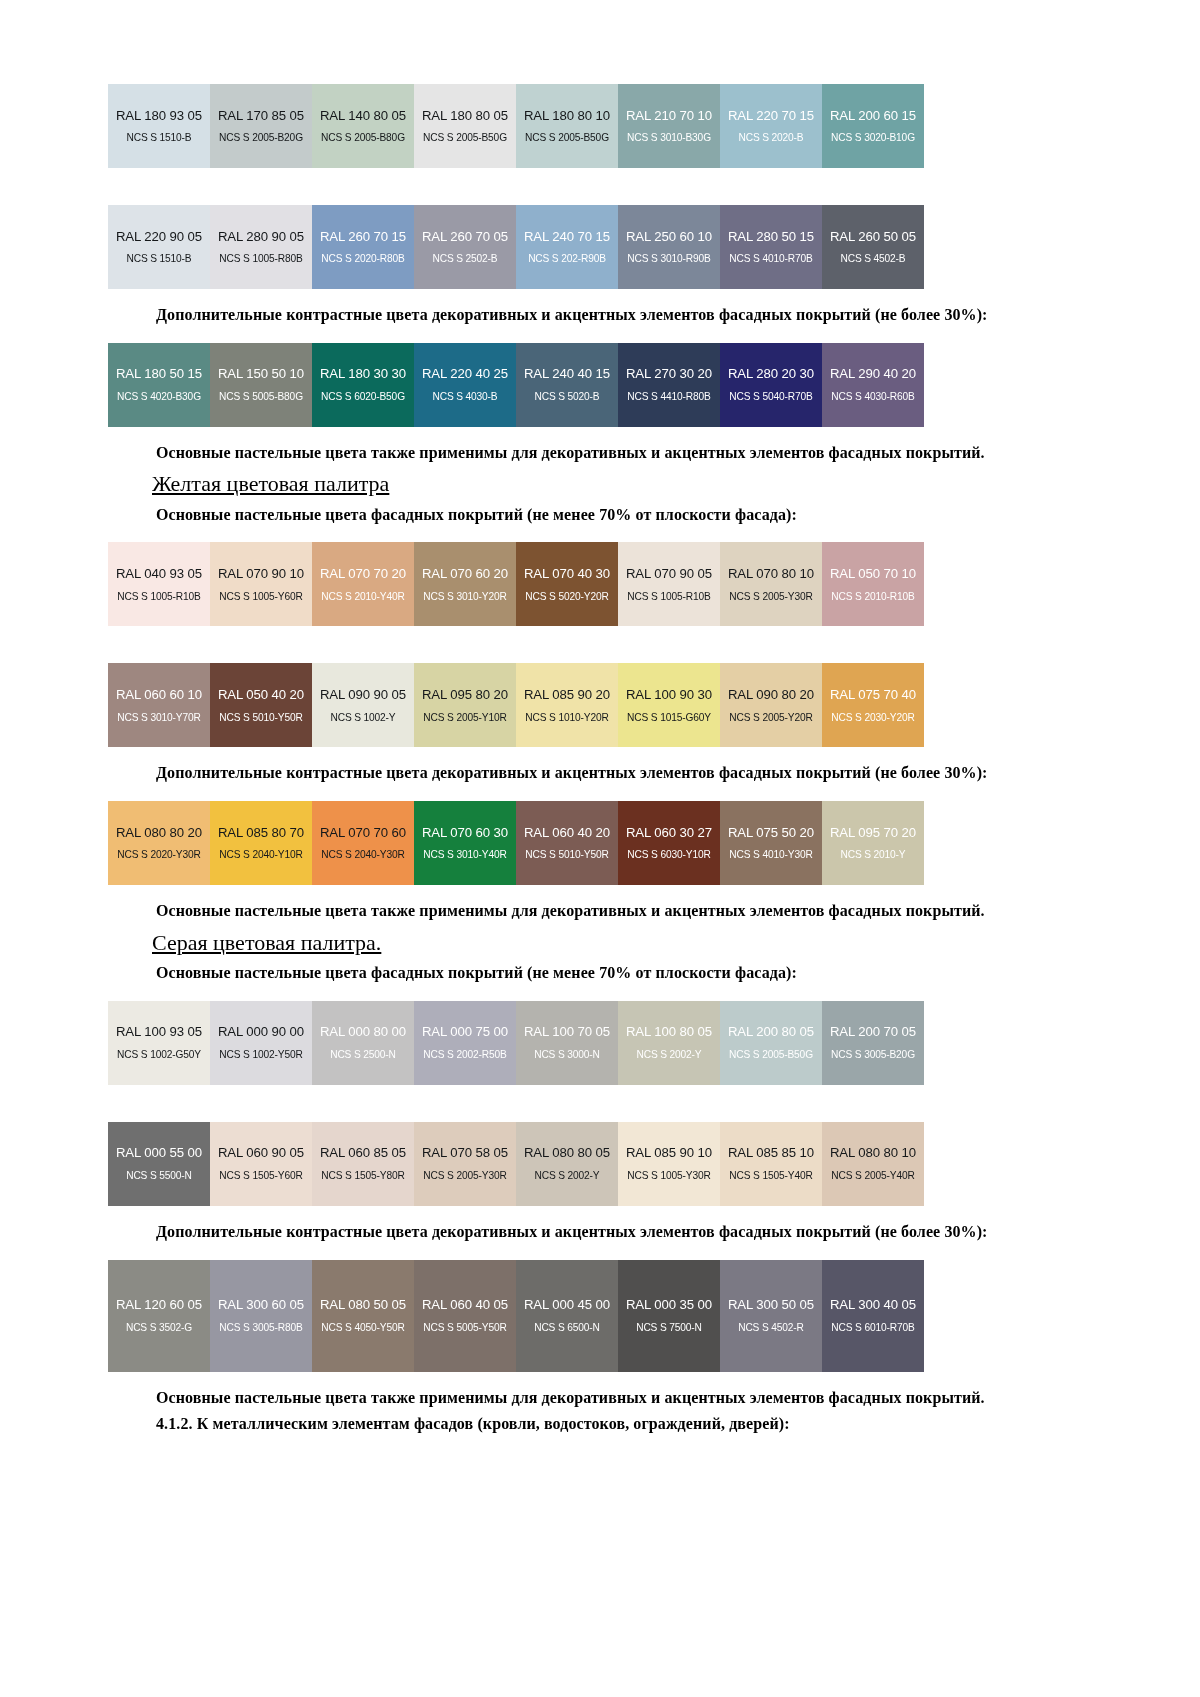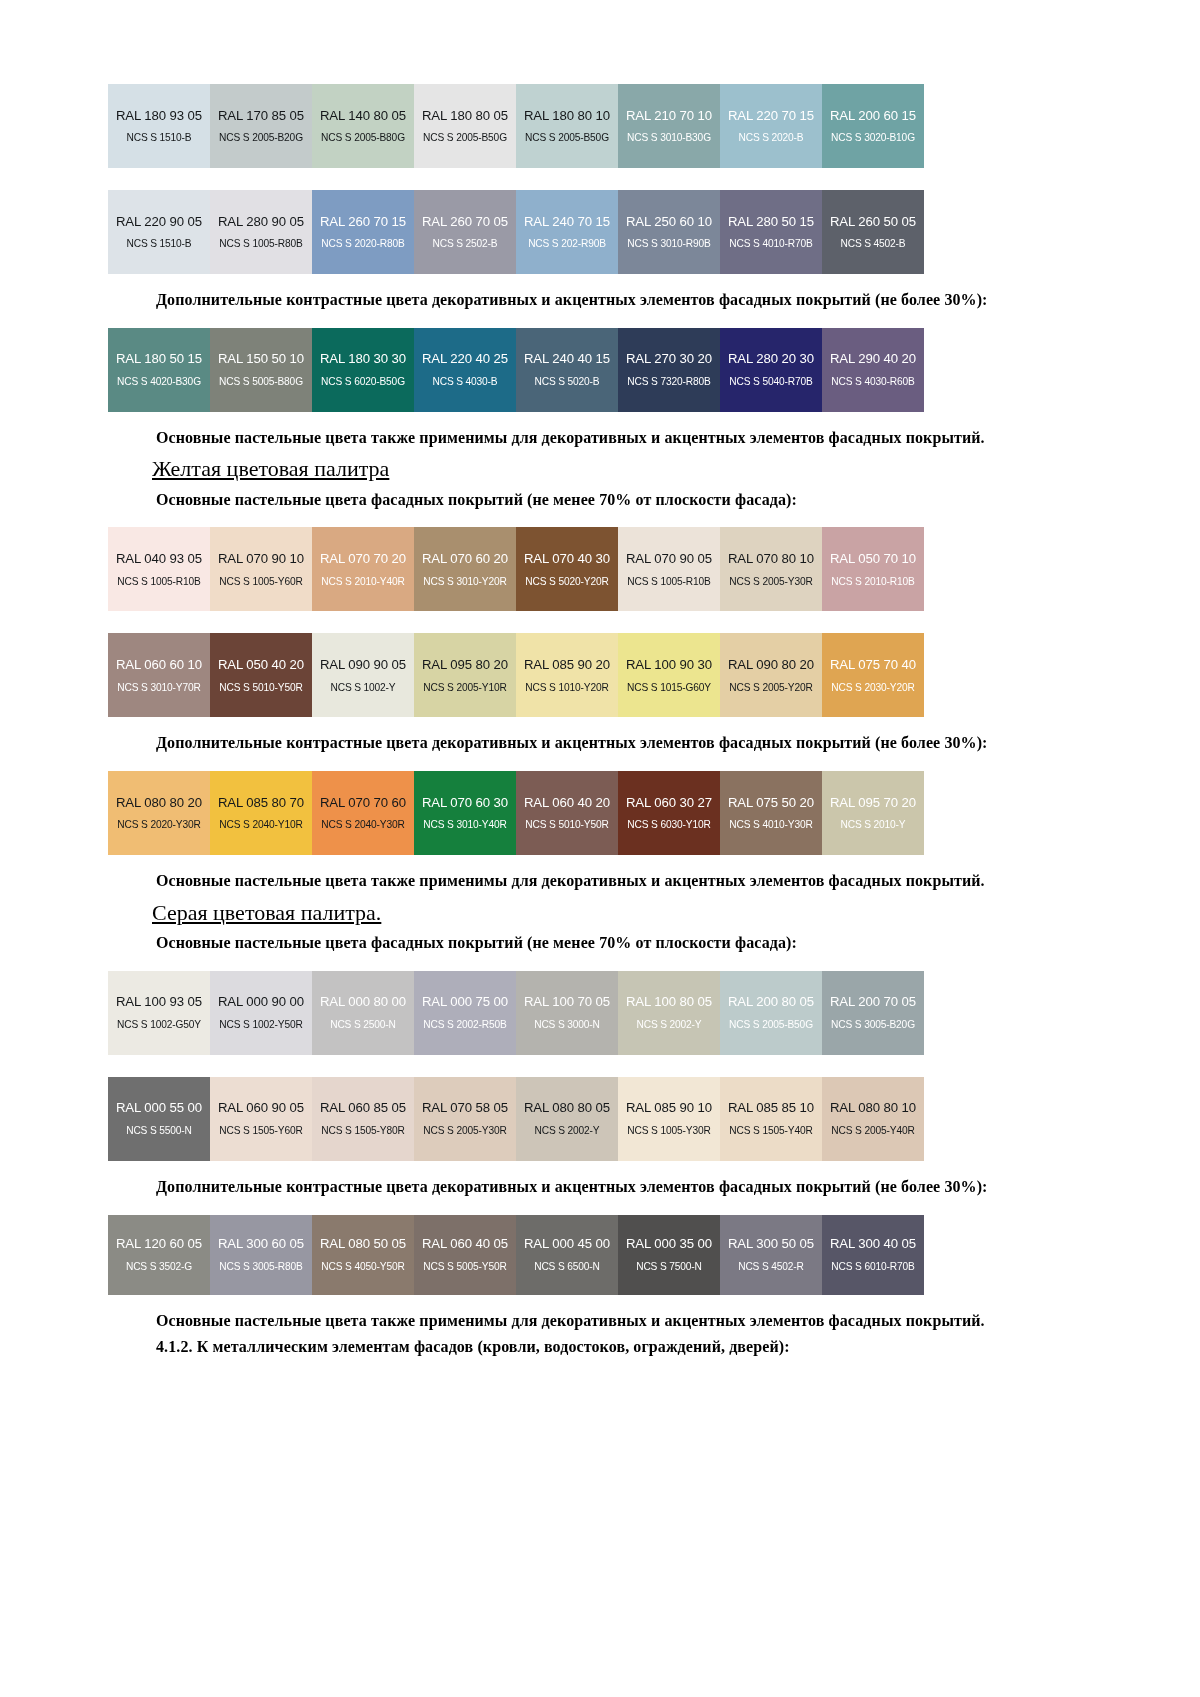--- a/index.html
+++ b/index.html
@@ -55,35 +55,35 @@
     text-decoration: underline;
   }
 
   
   .swatch-row {
     display: flex;
     margin: 0;
   }
   .swatch-row.r-top { margin-top: 0; }
   .swatch-row.gap-sm { margin-top: 16px; }
-  .swatch-row.gap-md { margin-top: 22px; }
+  .swatch-row.gap-md { margin-top: 37px; }
 
   .swatch {
     position: relative;
     width: 102px;
     height: 84px;
     box-sizing: border-box;
     display: flex;
     flex-direction: column;
     justify-content: center;
     align-items: center;
     font-family: "Liberation Sans", sans-serif;
     overflow: hidden;
   }
-  .swatch.tall { height: 80px; }
+  .swatch.tall { height: 112px; }
   .swatch .ral {
     font-size: 13.2px;
     font-weight: 400;
     letter-spacing: -0.1px;
     line-height: 1.1;
     white-space: nowrap;
     margin-bottom: 9px;
   }
   .swatch .ncs {
     font-size: 10.2px;
@@ -192,21 +192,21 @@
         <div class="swatch dark" style="background:#1d6b88">
           <div class="ral">RAL 220 40 25</div>
           <div class="ncs">NCS S 4030-B</div>
         </div>
         <div class="swatch dark" style="background:#4a6578">
           <div class="ral">RAL 240 40 15</div>
           <div class="ncs">NCS S 5020-B</div>
         </div>
         <div class="swatch dark" style="background:#2e3c58">
           <div class="ral">RAL 270 30 20</div>
-          <div class="ncs">NCS S 7320-R80B</div>
+          <div class="ncs">NCS S 4410-R80B</div>
         </div>
         <div class="swatch dark" style="background:#26256b">
           <div class="ral">RAL 280 20 30</div>
           <div class="ncs">NCS S 5040-R70B</div>
         </div>
         <div class="swatch dark" style="background:#6a5d80">
           <div class="ral">RAL 290 40 20</div>
           <div class="ncs">NCS S 4030-R60B</div>
         </div>
       </div>

